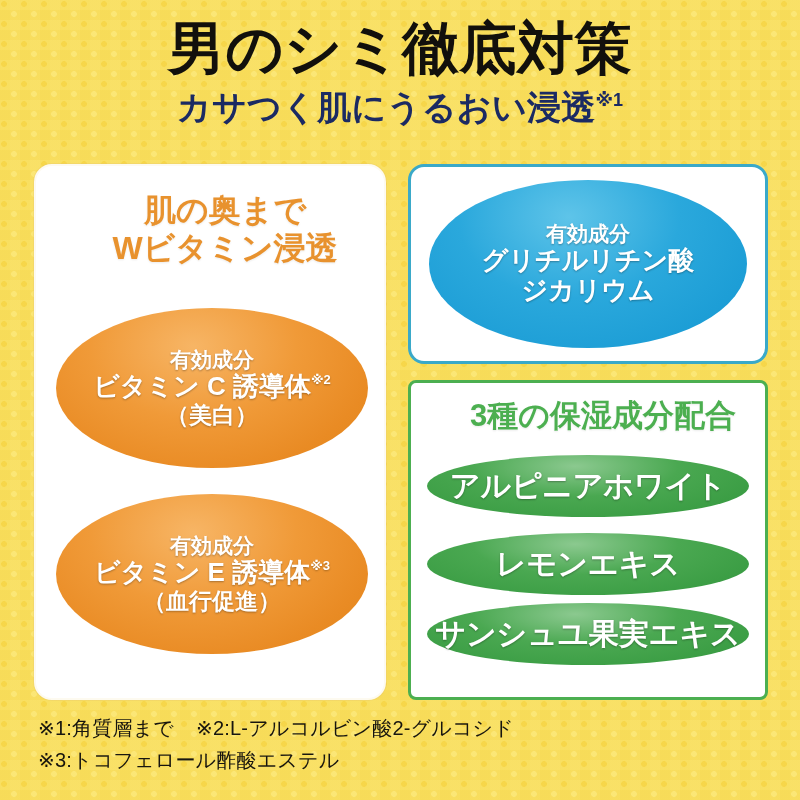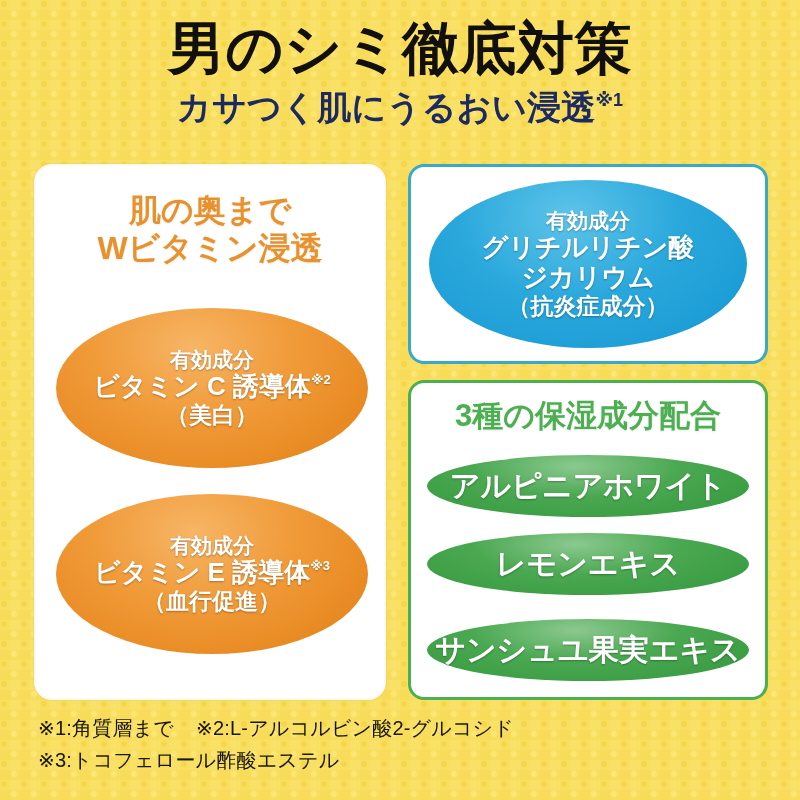--- a/index.html
+++ b/index.html
@@ -82,36 +82,37 @@
     width: 360px;
     height: 200px;
     border-radius: 16px;
     border: 3px solid #3aa9c9;
   }
   #card-moisture {
     left: 408px;
     top: 380px;
     width: 360px;
     height: 320px;
-    border-radius: 16px;
+    border-radius: 8px;
     border: 3px solid #4caf50;
     padding-left: 18px;
   }
 
   
   .card-heading {
     text-align: center;
     font-weight: 700;
     line-height: 1.18;
     white-space: nowrap;
     -webkit-text-stroke: 3px #ffffff;
     paint-order: stroke fill;
     text-shadow:
       0 0 2px #ffffff,
       0 1px 2px rgba(0,0,0,0.10);
+    margin-left: 15px;
   }
   #vitamin-heading {
     position: absolute;
     left: 0;
     top: 26px;
     width: 100%;
     font-size: 32px;
     color: #e8922e;
   }
   #moisture-heading {
@@ -173,21 +174,21 @@
     left: 18px;  top: 13px;   width: 318px; height: 168px;
   }
   
   #ellipse-alpinia {
     left: 16px;  top: 72px;   width: 322px; height: 62px;
   }
   #ellipse-lemon {
     left: 16px;  top: 150px;  width: 322px; height: 62px;
   }
   #ellipse-cornus {
-    left: 16px;  top: 236px;  width: 322px; height: 62px;
+    left: 16px;  top: 220px;  width: 322px; height: 62px;
   }
   .pill-text { font-size: 30px; }
 
   
   #footnotes {
     position: absolute;
     left: 38px;
     top: 712px;
     width: 720px;
     color: #17150f;
@@ -233,21 +234,20 @@
       </div>
       <div class="label-note">（血行促進）</div>
     </div>
   </div>
 
   <div class="card" id="card-glycyrrhizin">
     <div class="ellipse e-blue" id="ellipse-glycyrrhizin">
       <div class="label-small">有効成分</div>
       <div class="label-main">グリチルリチン酸</div>
       <div class="label-main">ジカリウム</div>
-      <div class="label-note">（抗炎症成分）</div>
     </div>
   </div>
 
   <div class="card" id="card-moisture">
 
     <div class="card-heading" id="moisture-heading">3種の保湿成分配合</div>
 
     <div class="ellipse e-green" id="ellipse-alpinia">
       <div class="pill-text">アルピニアホワイト</div>
     </div>

